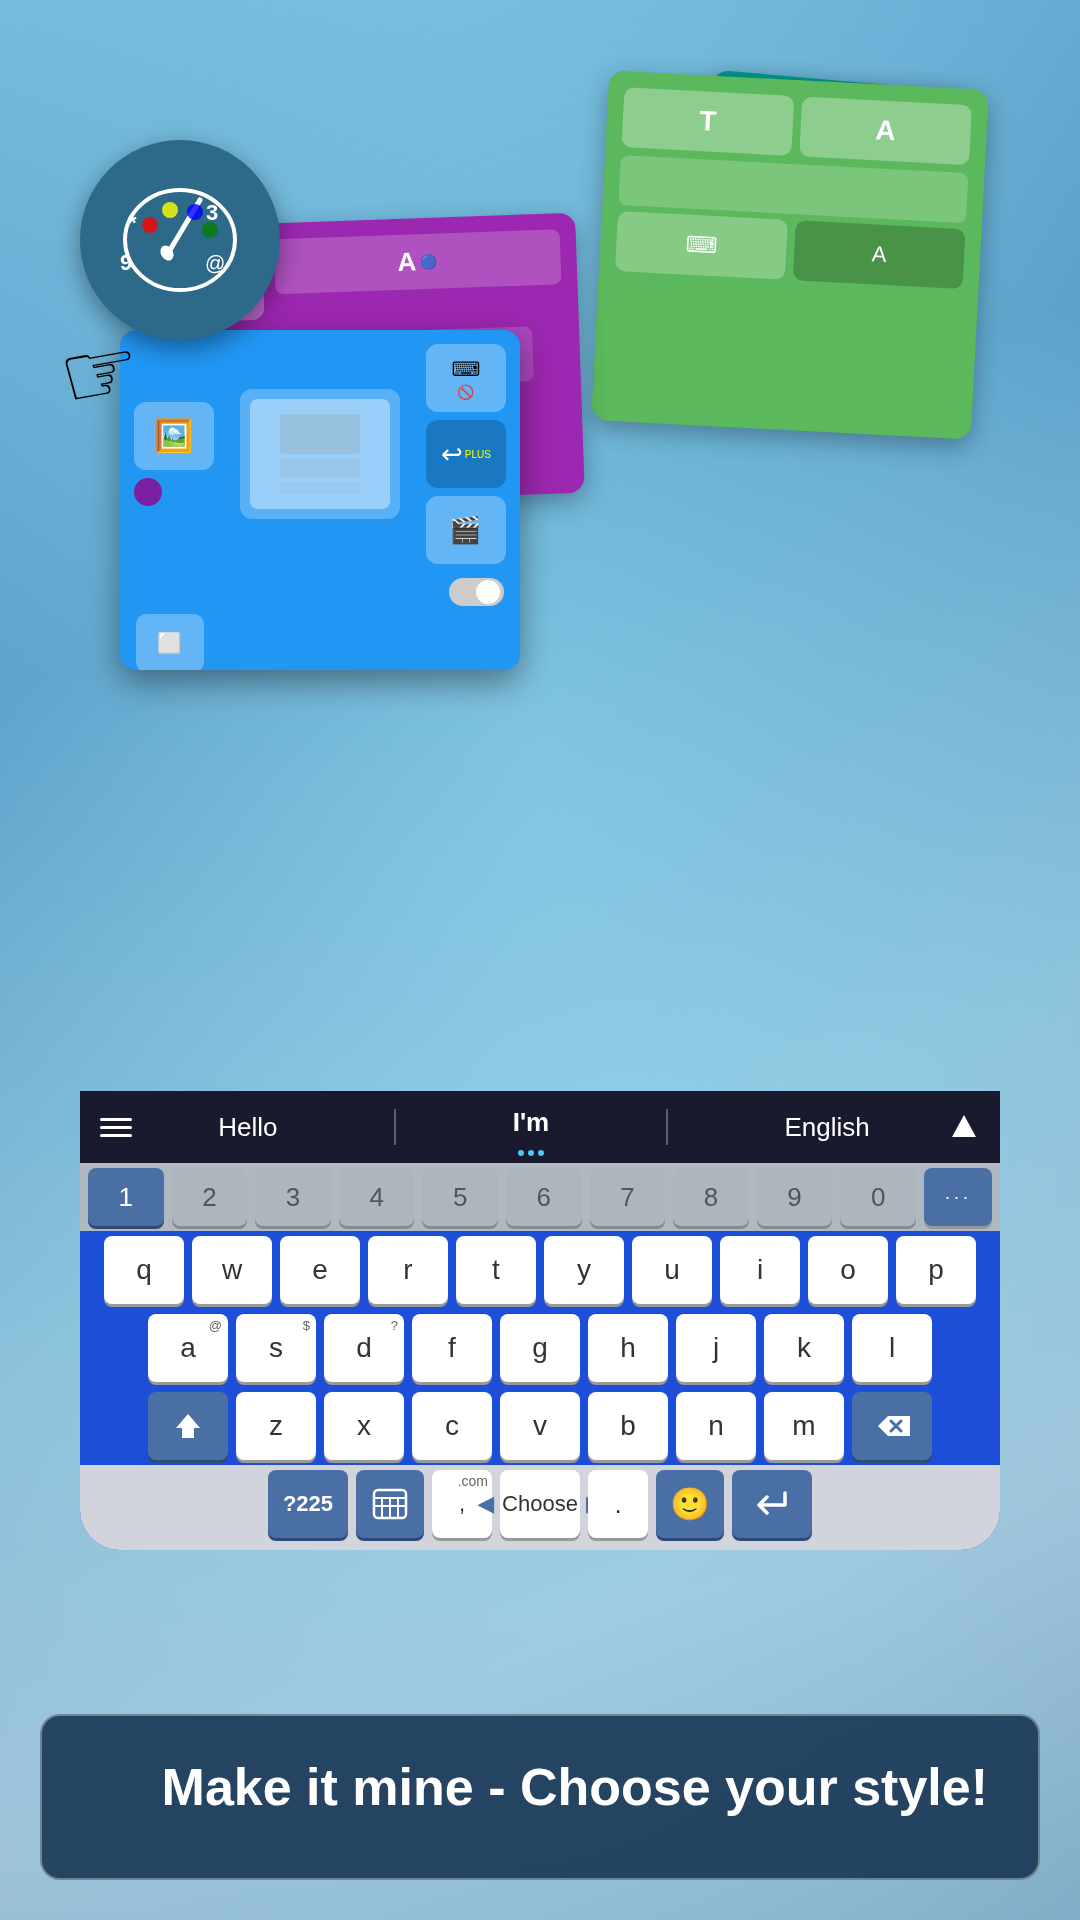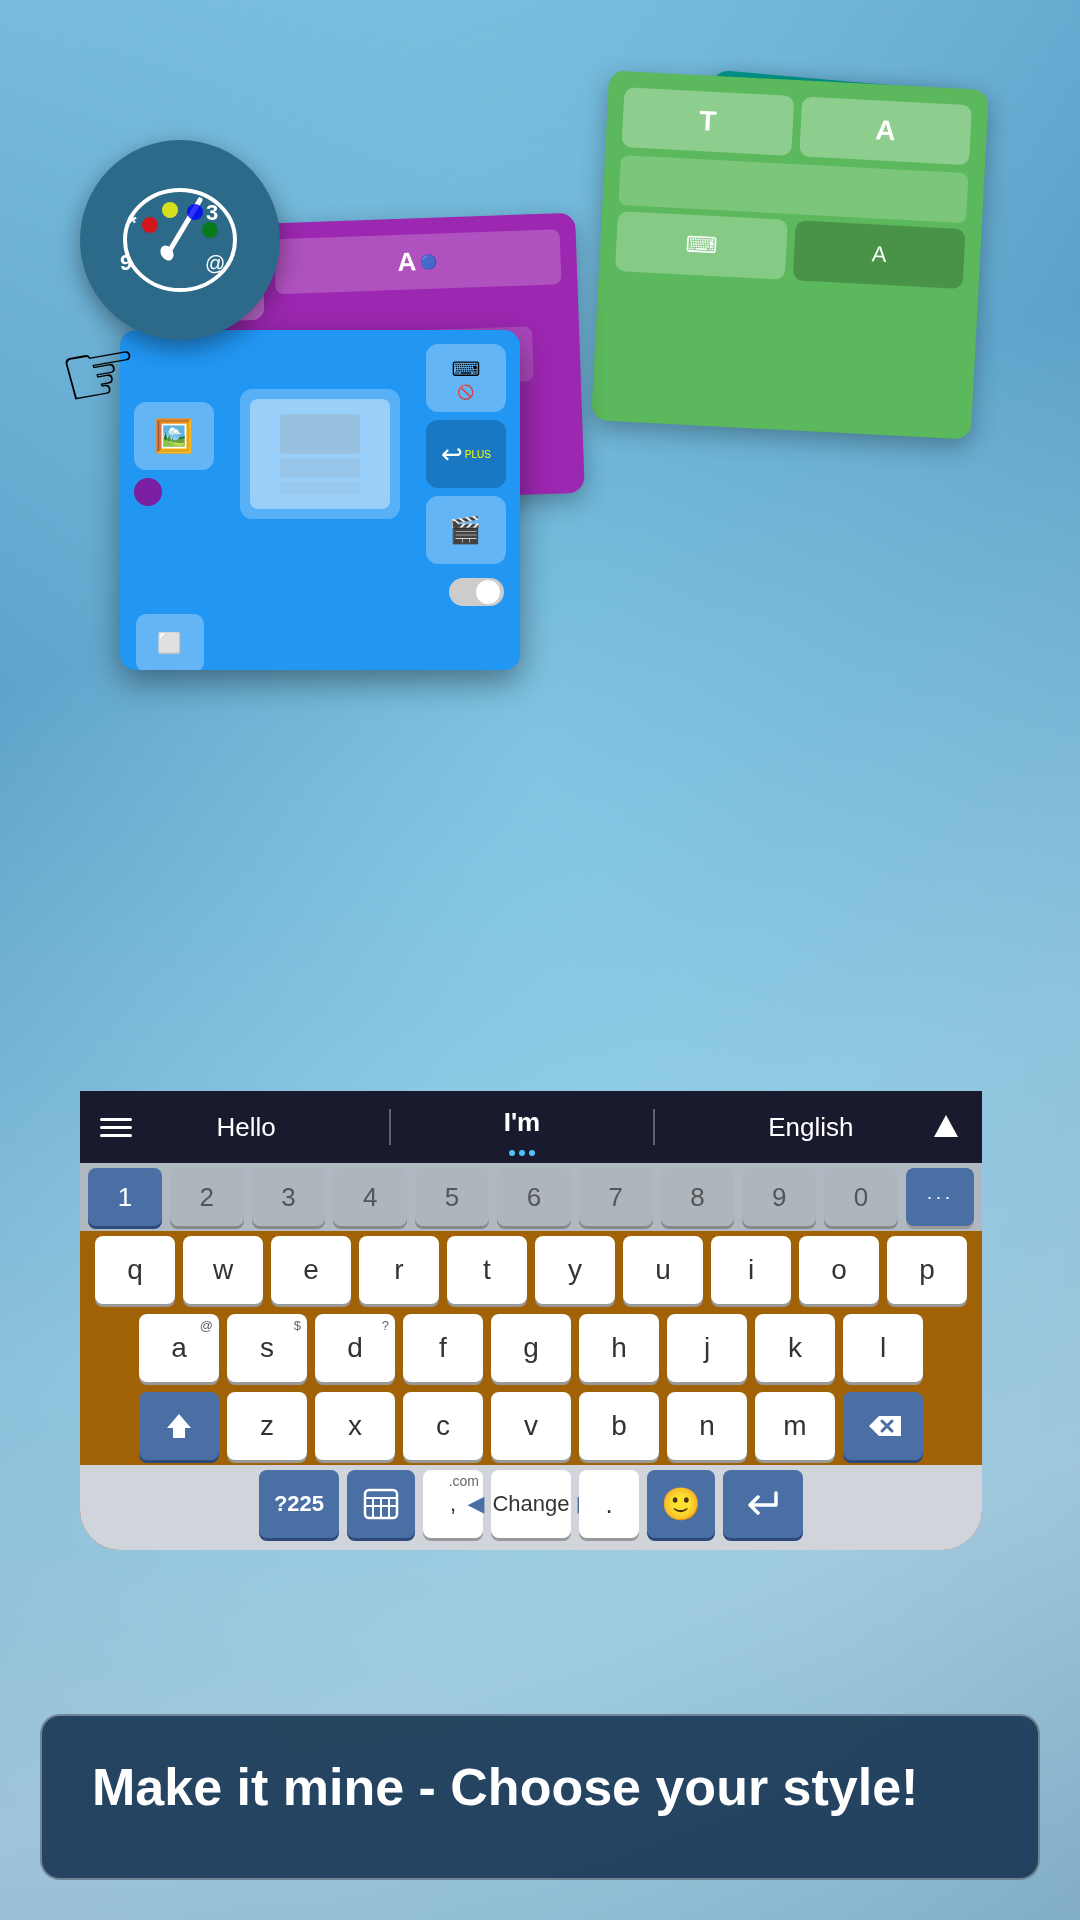--- a/index.html
+++ b/index.html
@@ -286,21 +286,21 @@
       color: white;
       flex: 0 0 80px;
       max-width: 80px;
       font-size: 28px;
     }
 
     .banner-title {
       color: white;
       font-size: 52px;
       font-weight: bold;
-      text-align: left;
+      text-align: right;
       margin-bottom: 20px;
       line-height: 1.2;
     }
 
     .banner-subtitle {
       color: rgba(255,255,255,0.85);
       font-size: 36px;
       text-align: center;
       line-height: 1.4;
     }
@@ -438,21 +438,21 @@
 
     <text x="18" y="60" fill="white" font-size="22" font-weight="bold">*</text>
     <text x="95" y="100" fill="white" font-size="20">@</text>
     <text x="96" y="50" fill="white" font-size="22" font-weight="bold">3</text>
     <text x="10" y="100" fill="white" font-size="22" font-weight="bold">9</text>
   </svg>
 </div>
 
 <div class="hand-cursor">☞</div>
 
-<div style="position:absolute;bottom:370px;left:80px;right:98px;background:#a16207;border-radius:0 0 40px 40px;overflow:hidden;">
+<div style="position:absolute;bottom:370px;left:80px;right:80px;background:#1d4ed8;border-radius:0 0 40px 40px;overflow:hidden;">
 
   <div class="suggestion-bar">
     <div class="suggestion-menu-btn">
       <div class="menu-line"></div>
       <div class="menu-line"></div>
       <div class="menu-line"></div>
     </div>
     <div class="suggestion-words">
       <span class="suggestion-word">Hello</span>
       <div class="suggestion-divider"></div>
@@ -566,21 +566,21 @@
         <line x1="18" y1="12" x2="18" y2="32" stroke="white" stroke-width="2"></line>
         <line x1="26" y1="12" x2="26" y2="32" stroke="white" stroke-width="2"></line>
       </svg>
     </div>
     <div class="key key-comma" style="font-size:22px;">
       ,
       <span style="position:absolute;top:3px;right:4px;font-size:14px;color:#666;">.com</span>
     </div>
     <div class="key key-language" style="display:flex;align-items:center;justify-content:center;gap:8px;">
       <span style="color:#4a6fa5;font-size:22px;">◀</span>
-      <span style="font-size:22px;color:#333;">Change</span>
+      <span style="font-size:22px;color:#333;">Choose</span>
       <span style="color:#4a6fa5;font-size:22px;">▶</span>
     </div>
     <div class="key key-period">.</div>
     <div class="key key-blue key-emoji" style="font-size:32px;">🙂</div>
     <div class="key key-blue key-enter">
       <svg width="38" height="30" viewBox="0 0 38 30">
         <path d="M32,4 L32,16 L6,16 M6,16 L14,8 M6,16 L14,24" stroke="white" stroke-width="3.5" fill="none" stroke-linecap="round" stroke-linejoin="round"></path>
       </svg>
     </div>
   </div>

